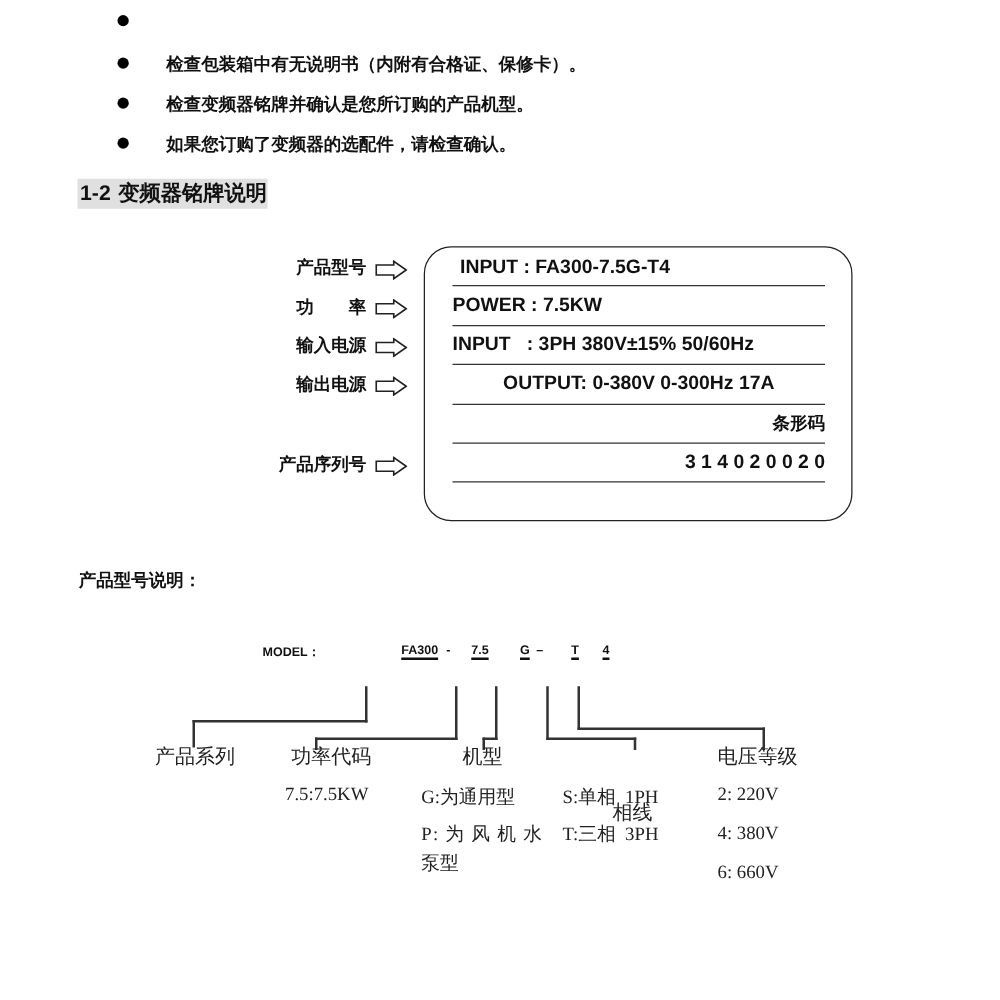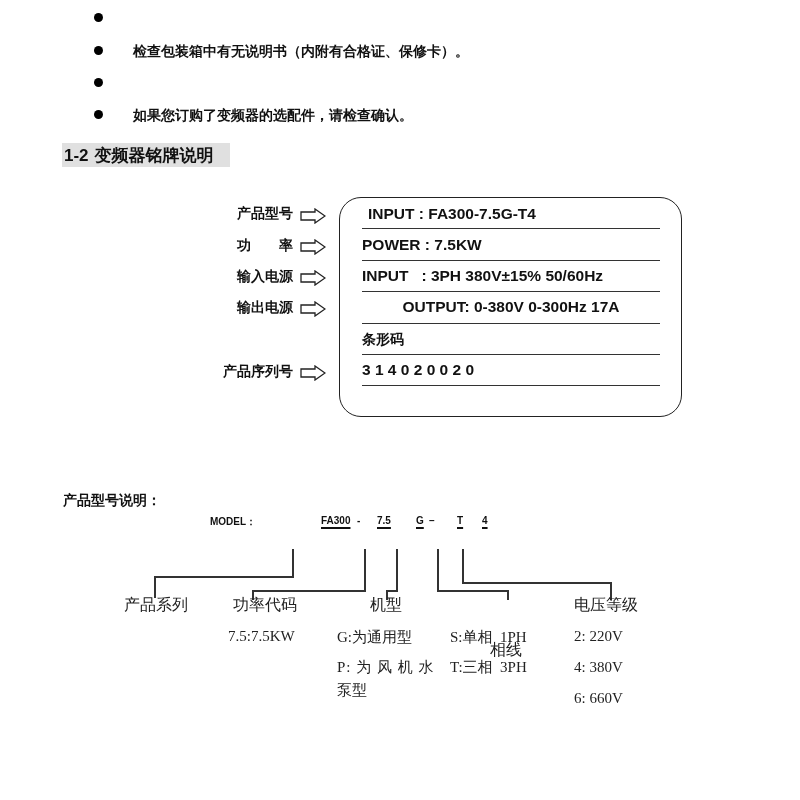--- a/index.html
+++ b/index.html
@@ -1,45 +1,45 @@
 <!DOCTYPE html>
 <html><head>
 <meta charset="utf-8">
 <style>
   html, body { margin:0; padding:0; background:#fff; }
   body { width:800px; height:800px; position:relative; overflow:hidden; color:#111;
          font-family:"DejaVu Sans", sans-serif; }
   .bullet-item { position:absolute; left:94px; font-size:14px; font-weight:bold; white-space:nowrap; }
   .bullet-item .dot { display:inline-block; width:9px; height:9px; border-radius:50%; background:#000;
                       margin-right:30px; vertical-align:middle; position:relative; top:-2px; }
-  .section-title { position:absolute; left:62px; top:143px; height:24px; padding:0 16px 0 2px;
+  .section-title { position:absolute; left:62px; top:143px; height:24px; padding:0 0 0 2px;
                    background:#e0e0e0; font-size:17px; font-weight:bold; line-height:24px; white-space:nowrap; }
   .section-title .num { font-family:"Liberation Sans", sans-serif; }
   .left-label { position:absolute; font-size:14px; font-weight:bold; white-space:nowrap; text-align:right; }
   .arrow { position:absolute; width:26px; height:16px; }
   .plate { position:absolute; left:339px; top:197px; width:343px; height:220px; border:1.5px solid #222;
            border-radius:22px; box-sizing:border-box; }
   .plate-row { position:absolute; left:362px; width:298px; font-family:"Liberation Sans", sans-serif;
                font-weight:bold; font-size:15.5px; white-space:nowrap; line-height:20px; }
   .plate-line { position:absolute; left:362px; width:298px; height:0; border-top:1.3px solid #333; }
-  .center { text-align:left; }
-  .subheading { position:absolute; left:63px; top:456px; font-size:14px; font-weight:bold;margin-top:36px; }
+  .center { text-align:right; }
+  .subheading { position:absolute; left:63px; top:456px; font-size:14px; font-weight:bold; }
   .model-line { position:absolute; top:515px; font-family:"Liberation Sans", sans-serif; font-weight:bold;
                 font-size:10px; white-space:nowrap;margin-left:24px; }
   .u { text-decoration:underline; text-underline-offset:3px; text-decoration-thickness:1.5px; }
   .ln { position:absolute; background:#333; }
   .desc { position:absolute; font-family:"Liberation Serif", "DejaVu Serif", serif; font-size:15px; white-space:nowrap; color:#222; }
 </style>
 </head>
 <body>
 
 <div>
   <div class="bullet-item" style="top:10px;"><span class="dot"></span></div>
   <div class="bullet-item" style="top:43px;text-align:center;"><span class="dot"></span><span>检查包装箱中有无说明书（内附有合格证、保修卡）。</span></div>
-  <div class="bullet-item" style="top:75px;"><span class="dot"></span></div>
+  <div class="bullet-item" style="top:75px;"><span class="dot"></span><span>检查变频器铭牌并确认是您所订购的产品机型。</span></div>
   <div class="bullet-item" style="top:107px;"><span class="dot"></span><span>如果您订购了变频器的选配件，请检查确认。</span></div>
 </div>
 
 <div class="section-title">
   <span class="num">1-2</span>
   <span>变频器铭牌说明</span>
 </div>
 
 <div class="left-label" style="right:507px; top:205px;">产品型号</div>
 <div class="left-label" style="right:507px; top:237px;">功　　率</div>

